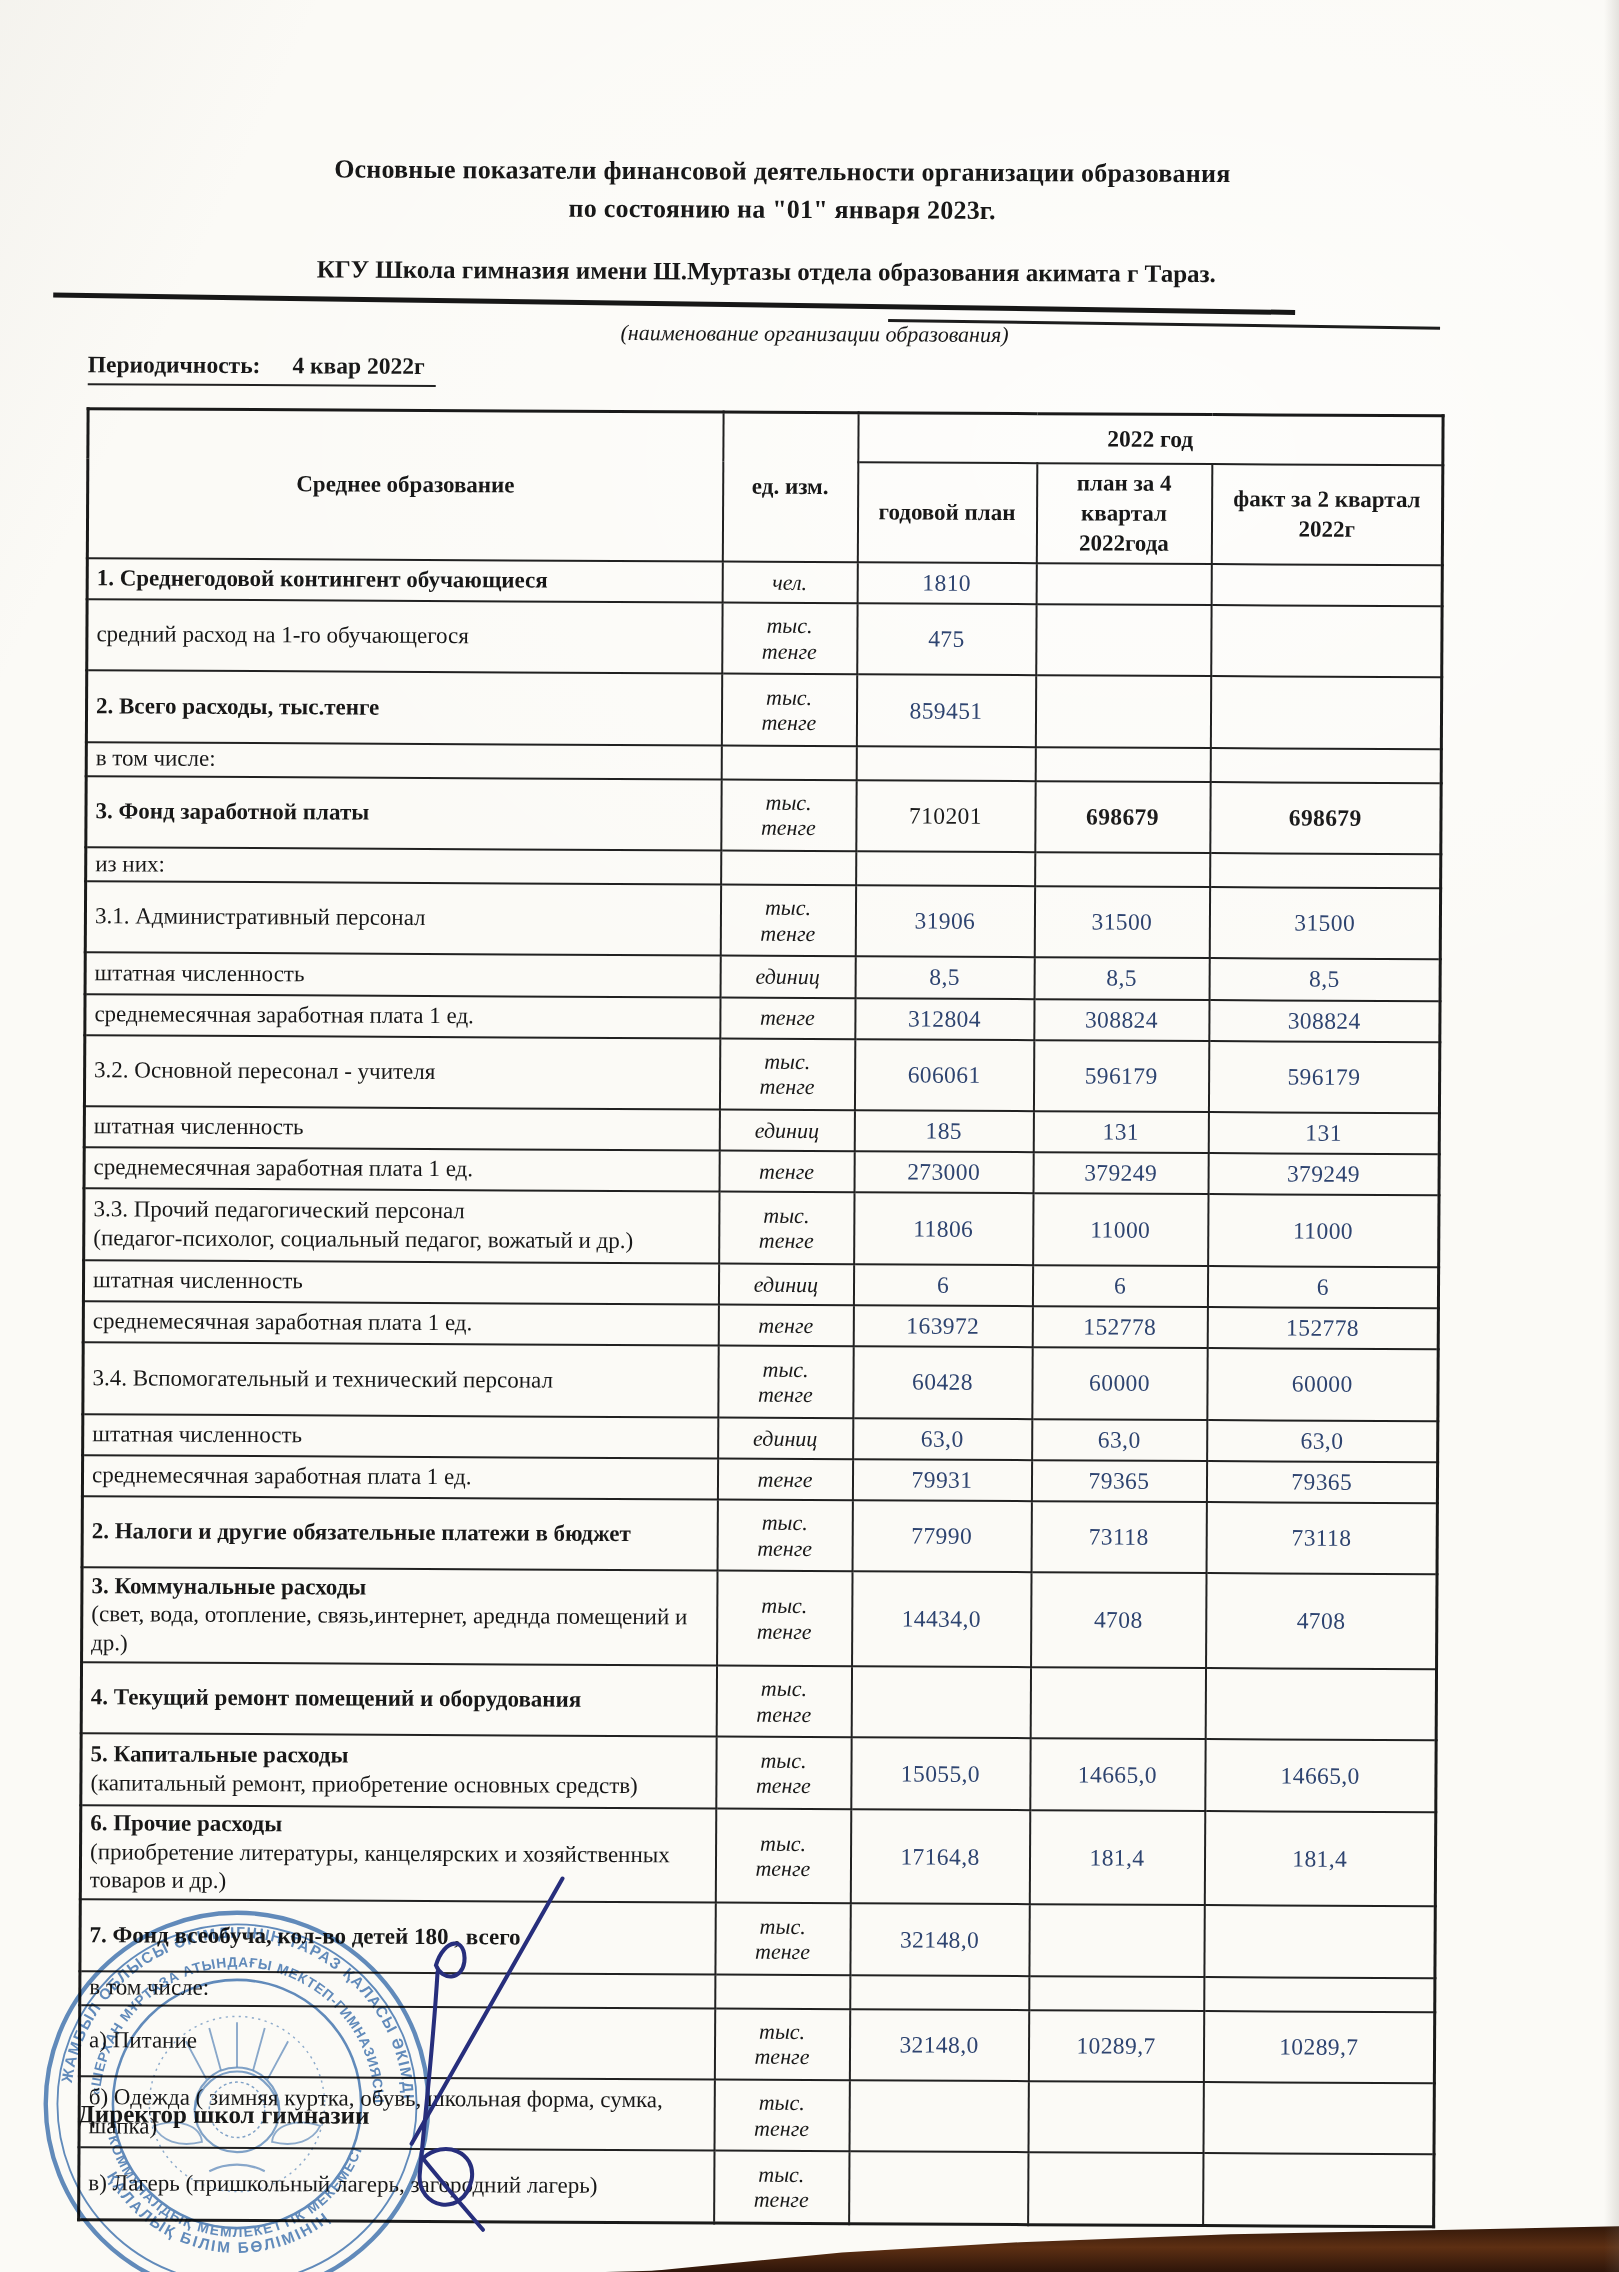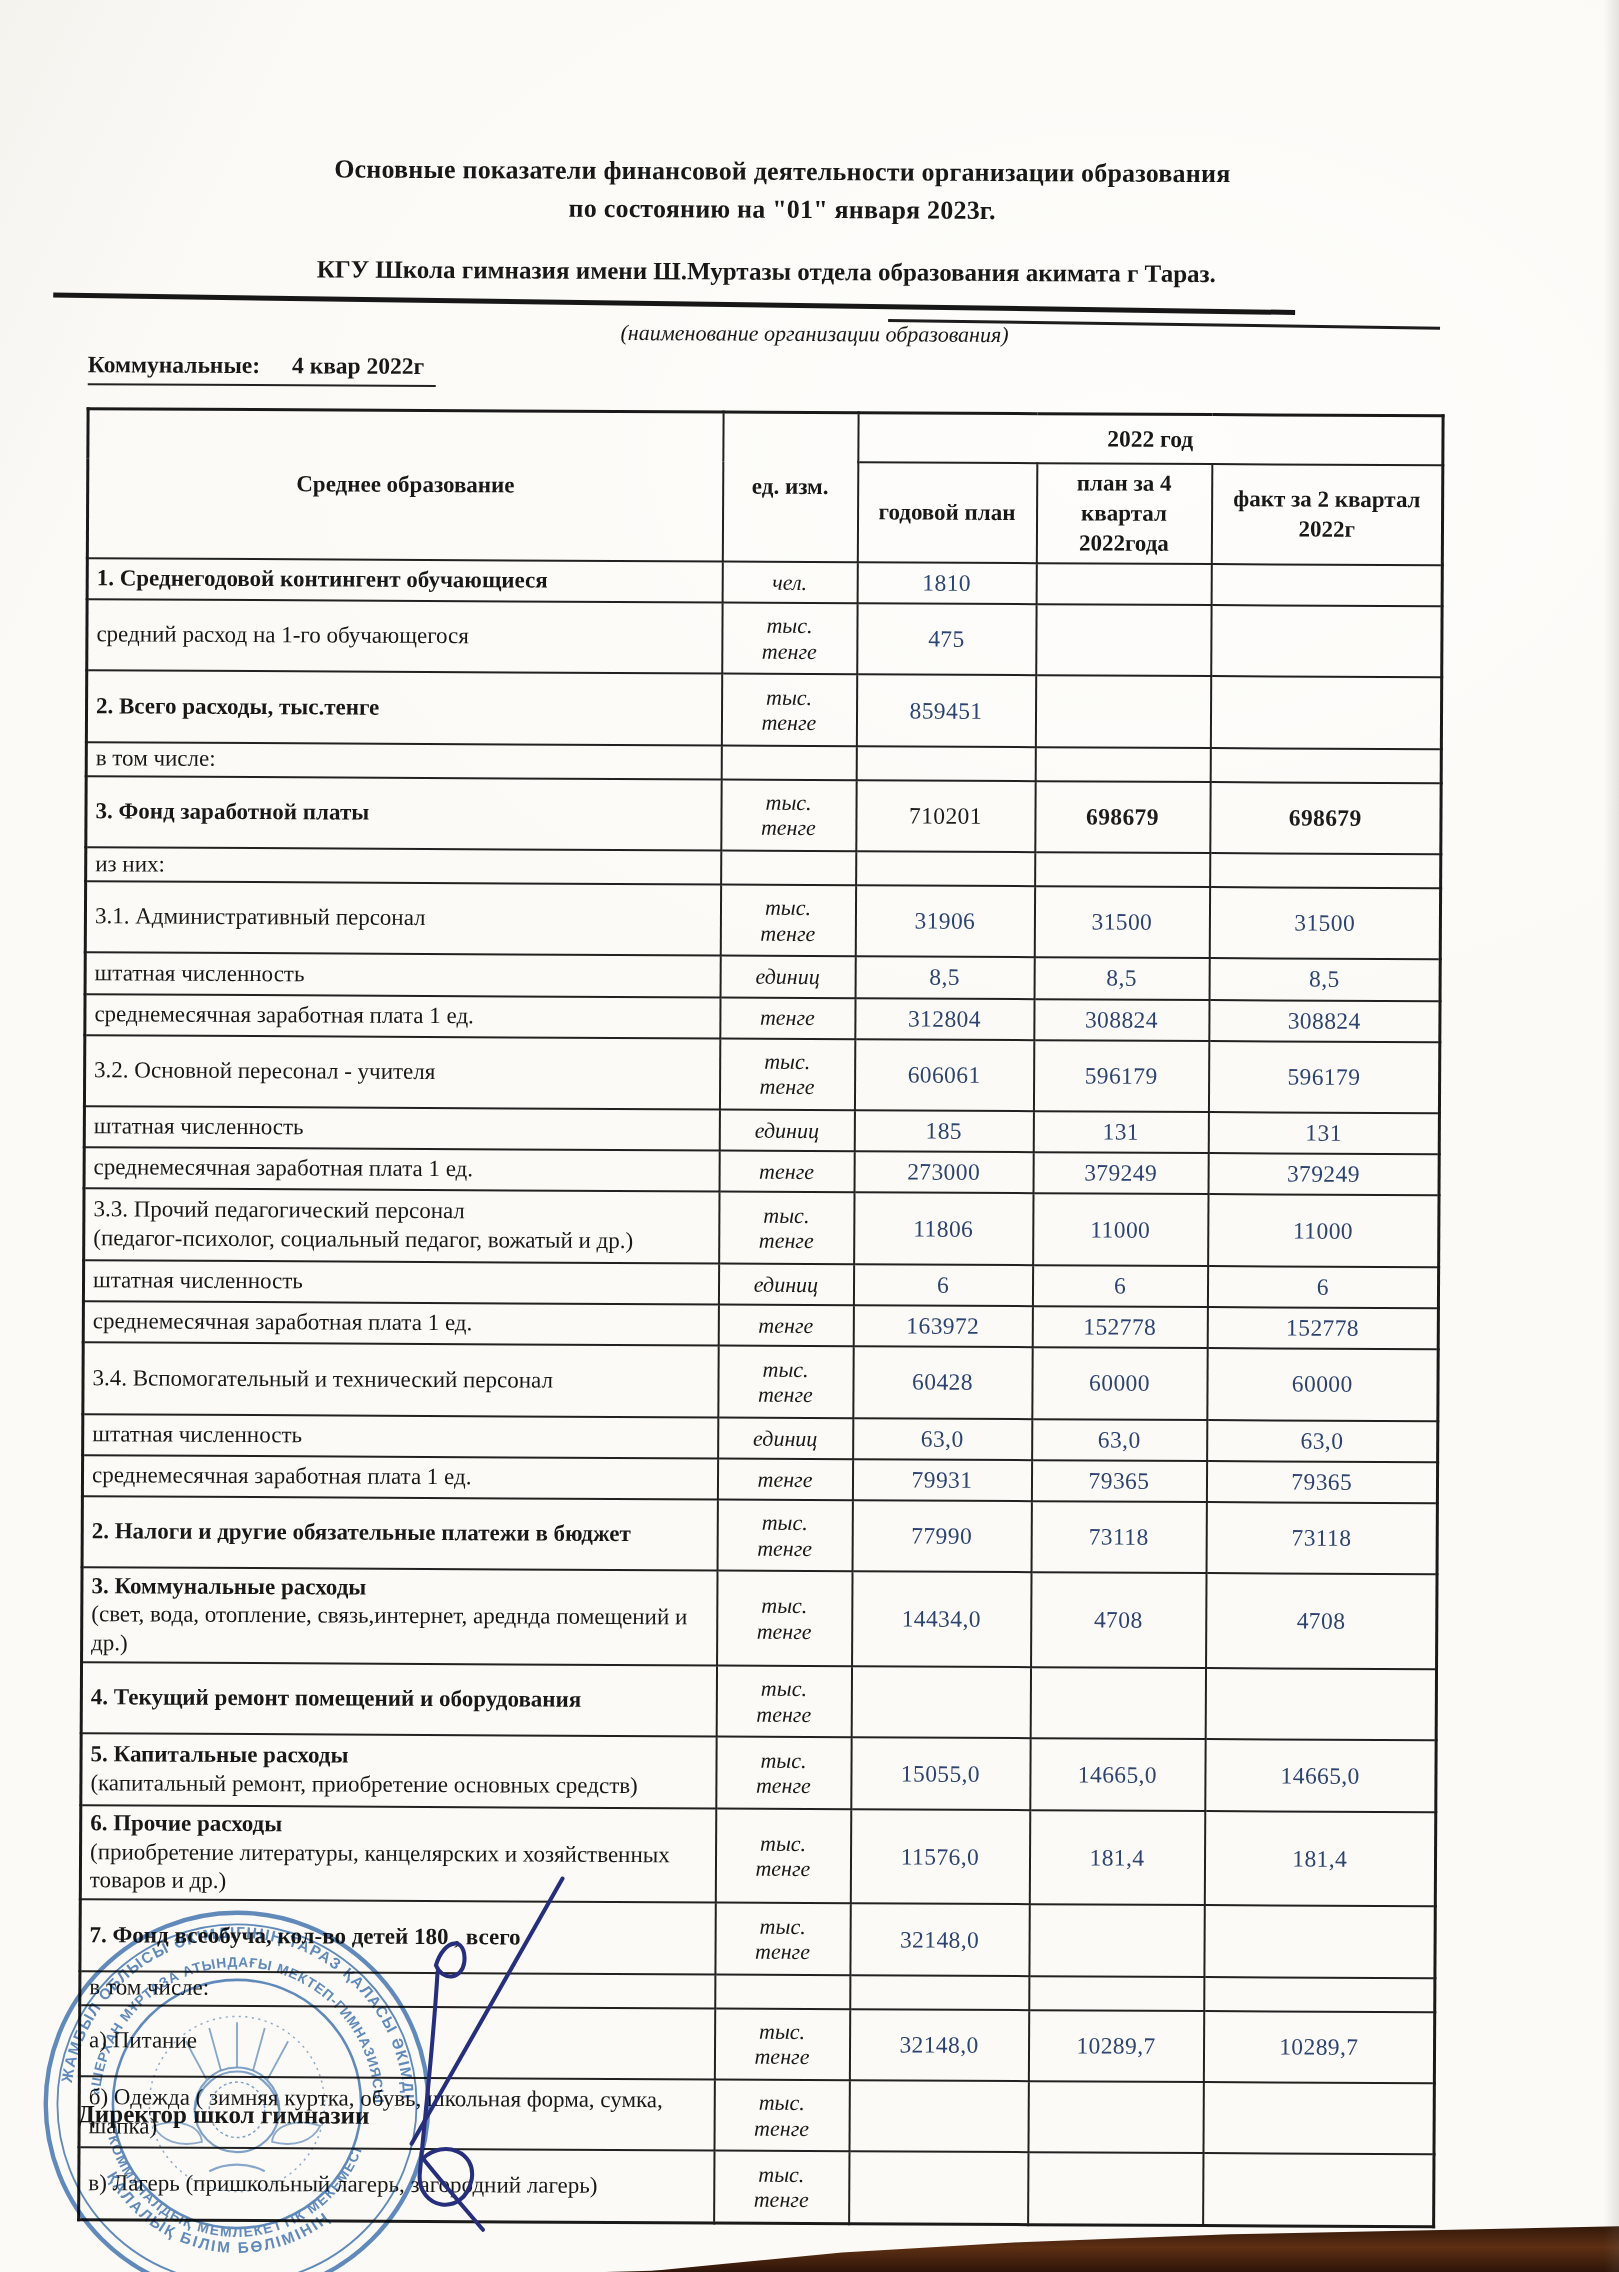--- a/index.html
+++ b/index.html
@@ -89,21 +89,21 @@
       <div class="title-line">по состоянию на "01" января    2023г.</div>
     </div>
 
     <div class="org-name">КГУ Школа гимназия имени Ш.Муртазы отдела образования акимата г Тараз.</div>
     <div class="org-rule"></div>
     <div class="org-rule2"></div>
     <div class="org-caption">(наименование организации образования)</div>
 
     <div class="periodicity">
       <span class="u">
-        <span>Коммунальные:</span><span class="val">4 квар 2022г</span>
+        <span>Периодичность:</span><span class="val">4 квар 2022г</span>
       </span>
     </div>
 
     <table class="main">
       <colgroup>
         <col style="width:635px">
           <col style="width:135px">
           <col style="width:179px">
           <col style="width:175px">
           <col style="width:231px">
@@ -333,21 +333,21 @@
             <td class="c-val">14665,0</td>
             <td class="c-val">14665,0</td>
           </tr>
           <tr class="r-tall">
             <td class="c-label">
               <span class="lbl b">6. Прочие расходы</span>
               <span class="sub">(приобретение литературы, канцелярских и хозяйственных товаров и др.)</span>
             </td>
             <td class="c-unit">тыс.
 тенге</td>
-            <td class="c-val">11576,0</td>
+            <td class="c-val">17164,8</td>
             <td class="c-val">181,4</td>
             <td class="c-val">181,4</td>
           </tr>
           <tr class="r-tall">
             <td class="c-label">
               <span class="lbl b">7. Фонд всеобуча, кол-во детей 180 , всего</span>
             </td>
             <td class="c-unit">тыс.
 тенге</td>
             <td class="c-val">32148,0</td>

